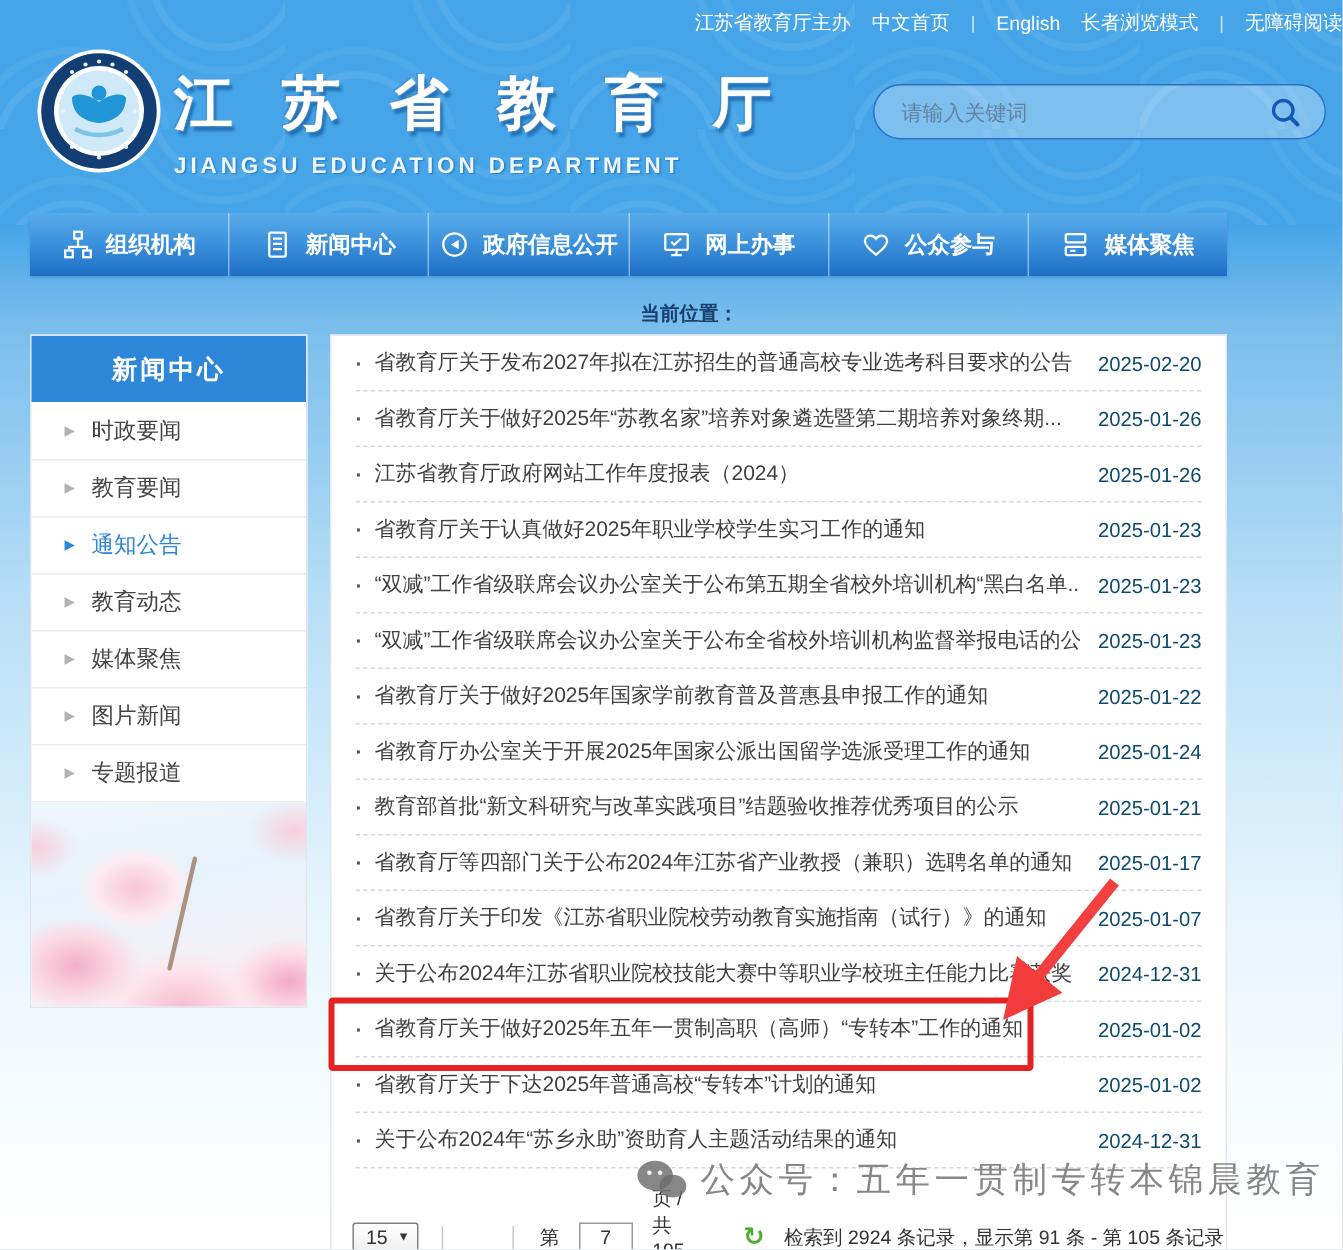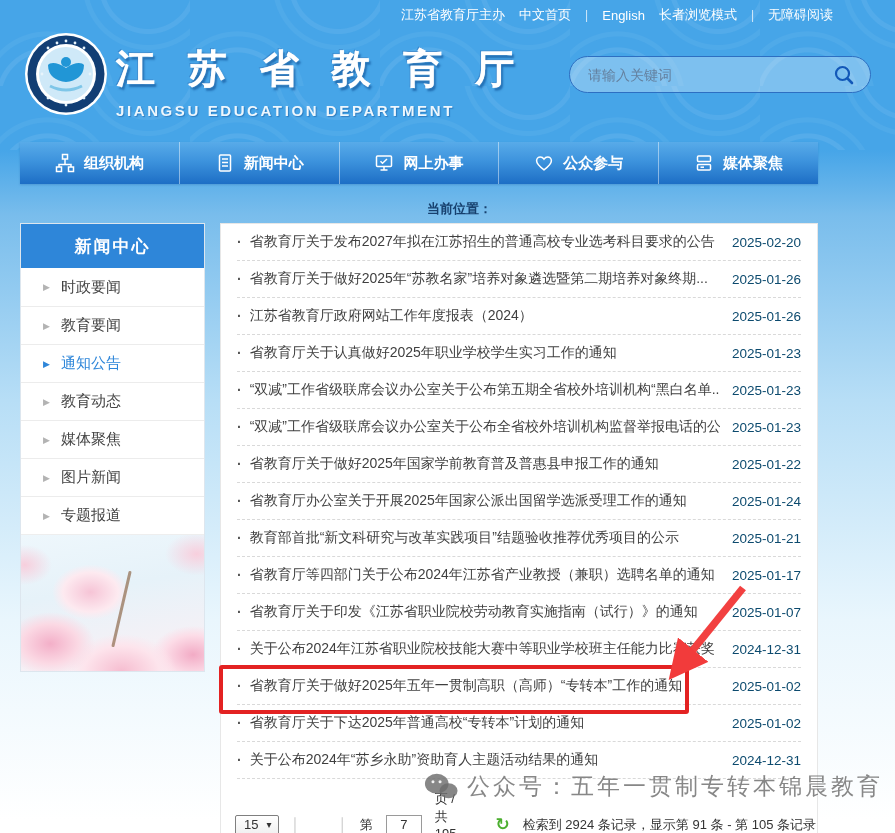--- a/index.html
+++ b/index.html
@@ -14,36 +14,36 @@
     position:absolute; left:0; top:0; width:895px; height:150px;
     background-color:var(--hero_blue,#46a5e8);
     background-image:
       radial-gradient(circle at 25% 115%, transparent 46px, rgba(255,255,255,.08) 47px, rgba(255,255,255,.08) 51px, transparent 52px, transparent 62px, rgba(255,255,255,.05) 63px, rgba(255,255,255,.05) 67px, transparent 68px),
       radial-gradient(circle at 78% -18%, transparent 44px, rgba(255,255,255,.07) 45px, rgba(255,255,255,.07) 49px, transparent 50px, transparent 60px, rgba(255,255,255,.05) 61px, rgba(255,255,255,.05) 65px, transparent 66px);
     background-size:190px 86px;
   }
   
   .topbar{
     position:relative; height:30px; display:flex; justify-content:flex-end; align-items:center;
-    padding-right:62px; gap:14px; color:#fff; font-size:13px; z-index:2;margin-left:46px;
+    gap:14px; color:#fff; font-size:13px; z-index:2;margin-left:46px;
   }
   .tlink{ color:#fff; text-decoration:none; cursor:pointer; white-space:nowrap; }
   .tsep{ color:rgba(255,255,255,.75); font-size:12px; }
   
   .header{ position:relative; height:112px; z-index:2; }
   .logo{ position:absolute; left:24px; top:2px; width:84px; height:84px; }
   .titles{ position:absolute; left:116px; top:12px; }
   .site-title{
     color:#fff; font-size:39px; font-weight:bold; letter-spacing:11px; white-space:nowrap;
     text-shadow:0 0 1px #e8f4ff, 2px 3px 2px rgba(17,84,153,.65), -1px -1px 0 rgba(30,100,175,.5);
   }
   .site-sub{ margin-top:6px; color:#eef7fd; font-size:15px; letter-spacing:2.6px; font-weight:bold;
     text-shadow:1px 1px 1px rgba(17,84,153,.5); }
   .search{
-    position:absolute; right:24px; top:26px; width:302px; height:37px;
+    position:absolute; right:11px; top:26px; width:302px; height:37px;
     border:1px solid #2d6fc2; border-radius:19px; background:rgba(255,255,255,.30);
     display:flex; align-items:center; padding:0 14px 0 18px;
   }
   .search input{
     flex:1; border:none; outline:none; background:transparent; font-size:14px; color:#27486e;
     font-family:"Liberation Sans","DejaVu Sans",sans-serif;
   }
   .search input::placeholder{ color:#64809f; }
   .search-btn{ width:24px; height:24px; cursor:pointer; display:flex; align-items:center; justify-content:center; background:none; border:none; }
   
@@ -208,20 +208,29 @@
           <g fill="none" stroke="#fff" stroke-width="1.5">
             <rect x="4.5" y="2" width="11" height="16" rx="1"></rect>
             <path d="M7 6h6M7 9.5h6M7 13h6"></path>
           </g>
         </svg>
         <span class="nav-label">新闻中心</span>
       </div>
       <div class="nav-item">
         <svg class="nicon" viewBox="0 0 20 20">
           <g fill="none" stroke="#fff" stroke-width="1.5">
+            <circle cx="10" cy="10" r="7.5"></circle>
+            <path d="M12.8 6.8l-5.2 3.2 5.2 3.2z" fill="#fff" stroke="none"></path>
+          </g>
+        </svg>
+        <span class="nav-label">政府信息公开</span>
+      </div>
+      <div class="nav-item">
+        <svg class="nicon" viewBox="0 0 20 20">
+          <g fill="none" stroke="#fff" stroke-width="1.5">
             <rect x="2.5" y="3" width="15" height="10.5" rx="1"></rect>
             <path d="M10 13.5v3.5M6.5 17h7"></path>
             <path d="M6.5 8.2l2 2 4.5-4.2"></path>
           </g>
         </svg>
         <span class="nav-label">网上办事</span>
       </div>
       <div class="nav-item">
         <svg class="nicon" viewBox="0 0 20 20">
           <path fill="none" stroke="#fff" stroke-width="1.5" d="M10 16.8C5.4 13.3 2.6 10.6 2.6 7.7 2.6 5.6 4.3 4 6.3 4c1.5 0 2.8.8 3.7 2.1C10.9 4.8 12.2 4 13.7 4c2 0 3.7 1.6 3.7 3.7 0 2.9-2.8 5.6-7.4 9.1z"></path>

